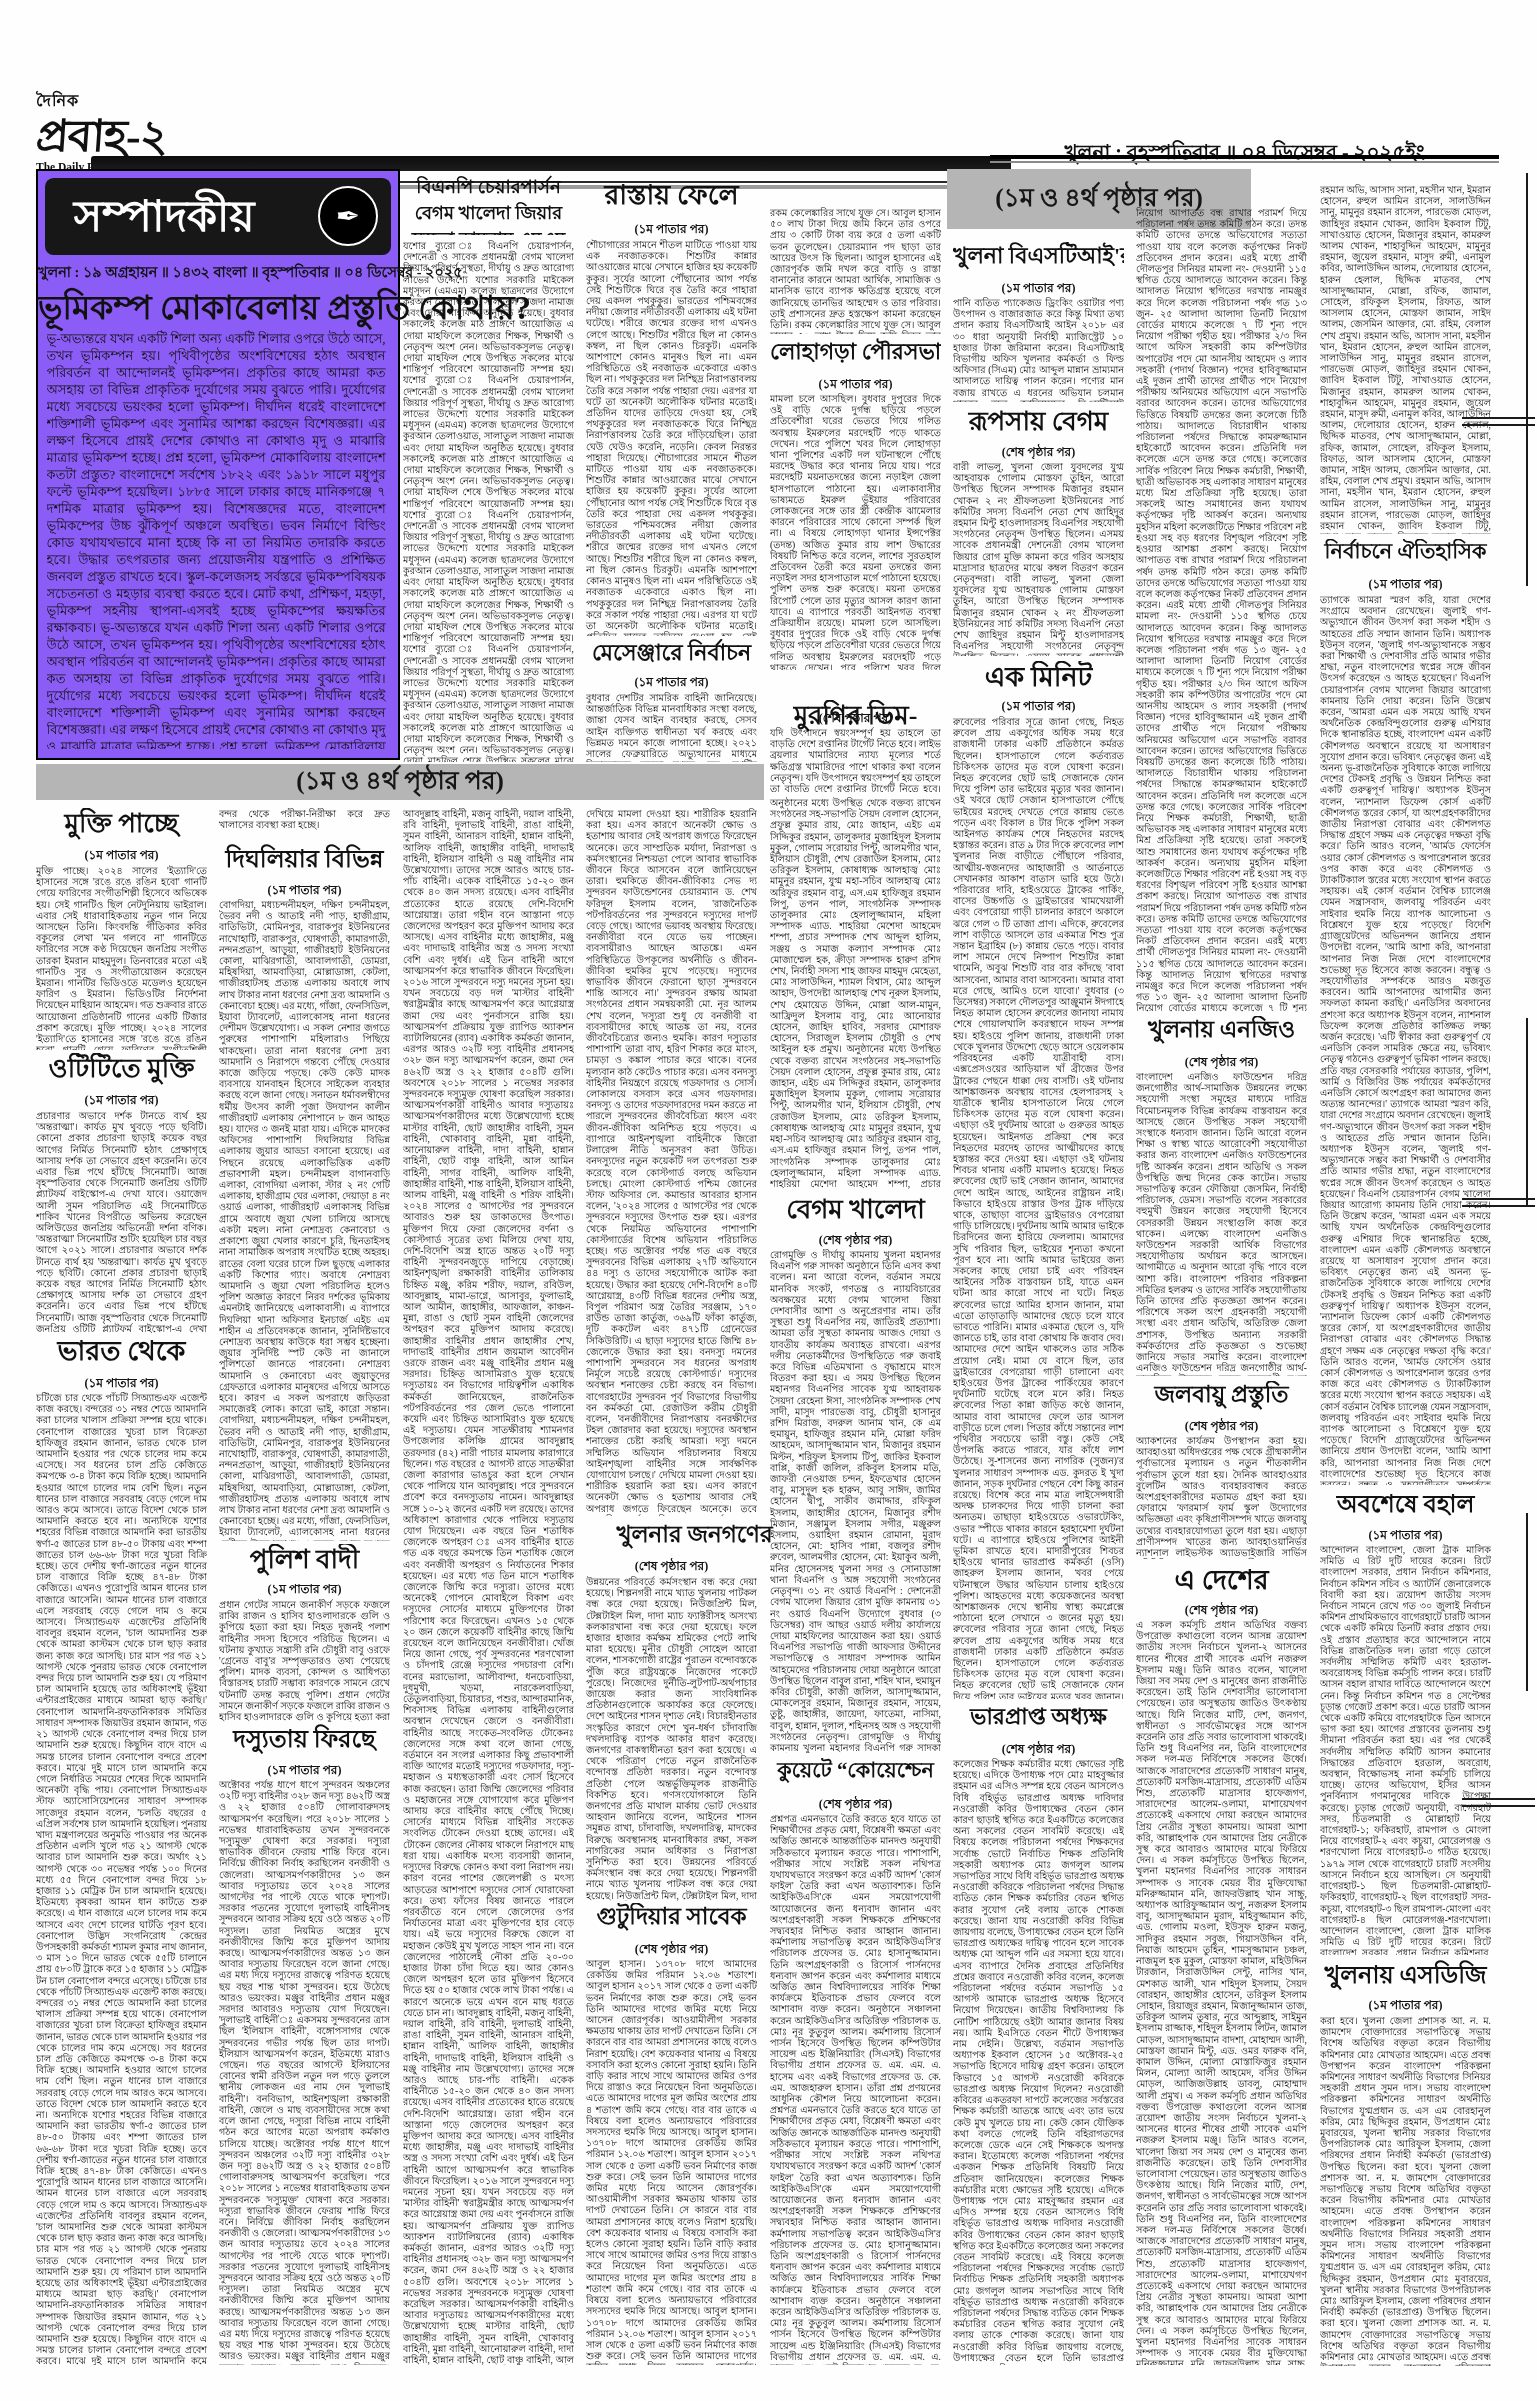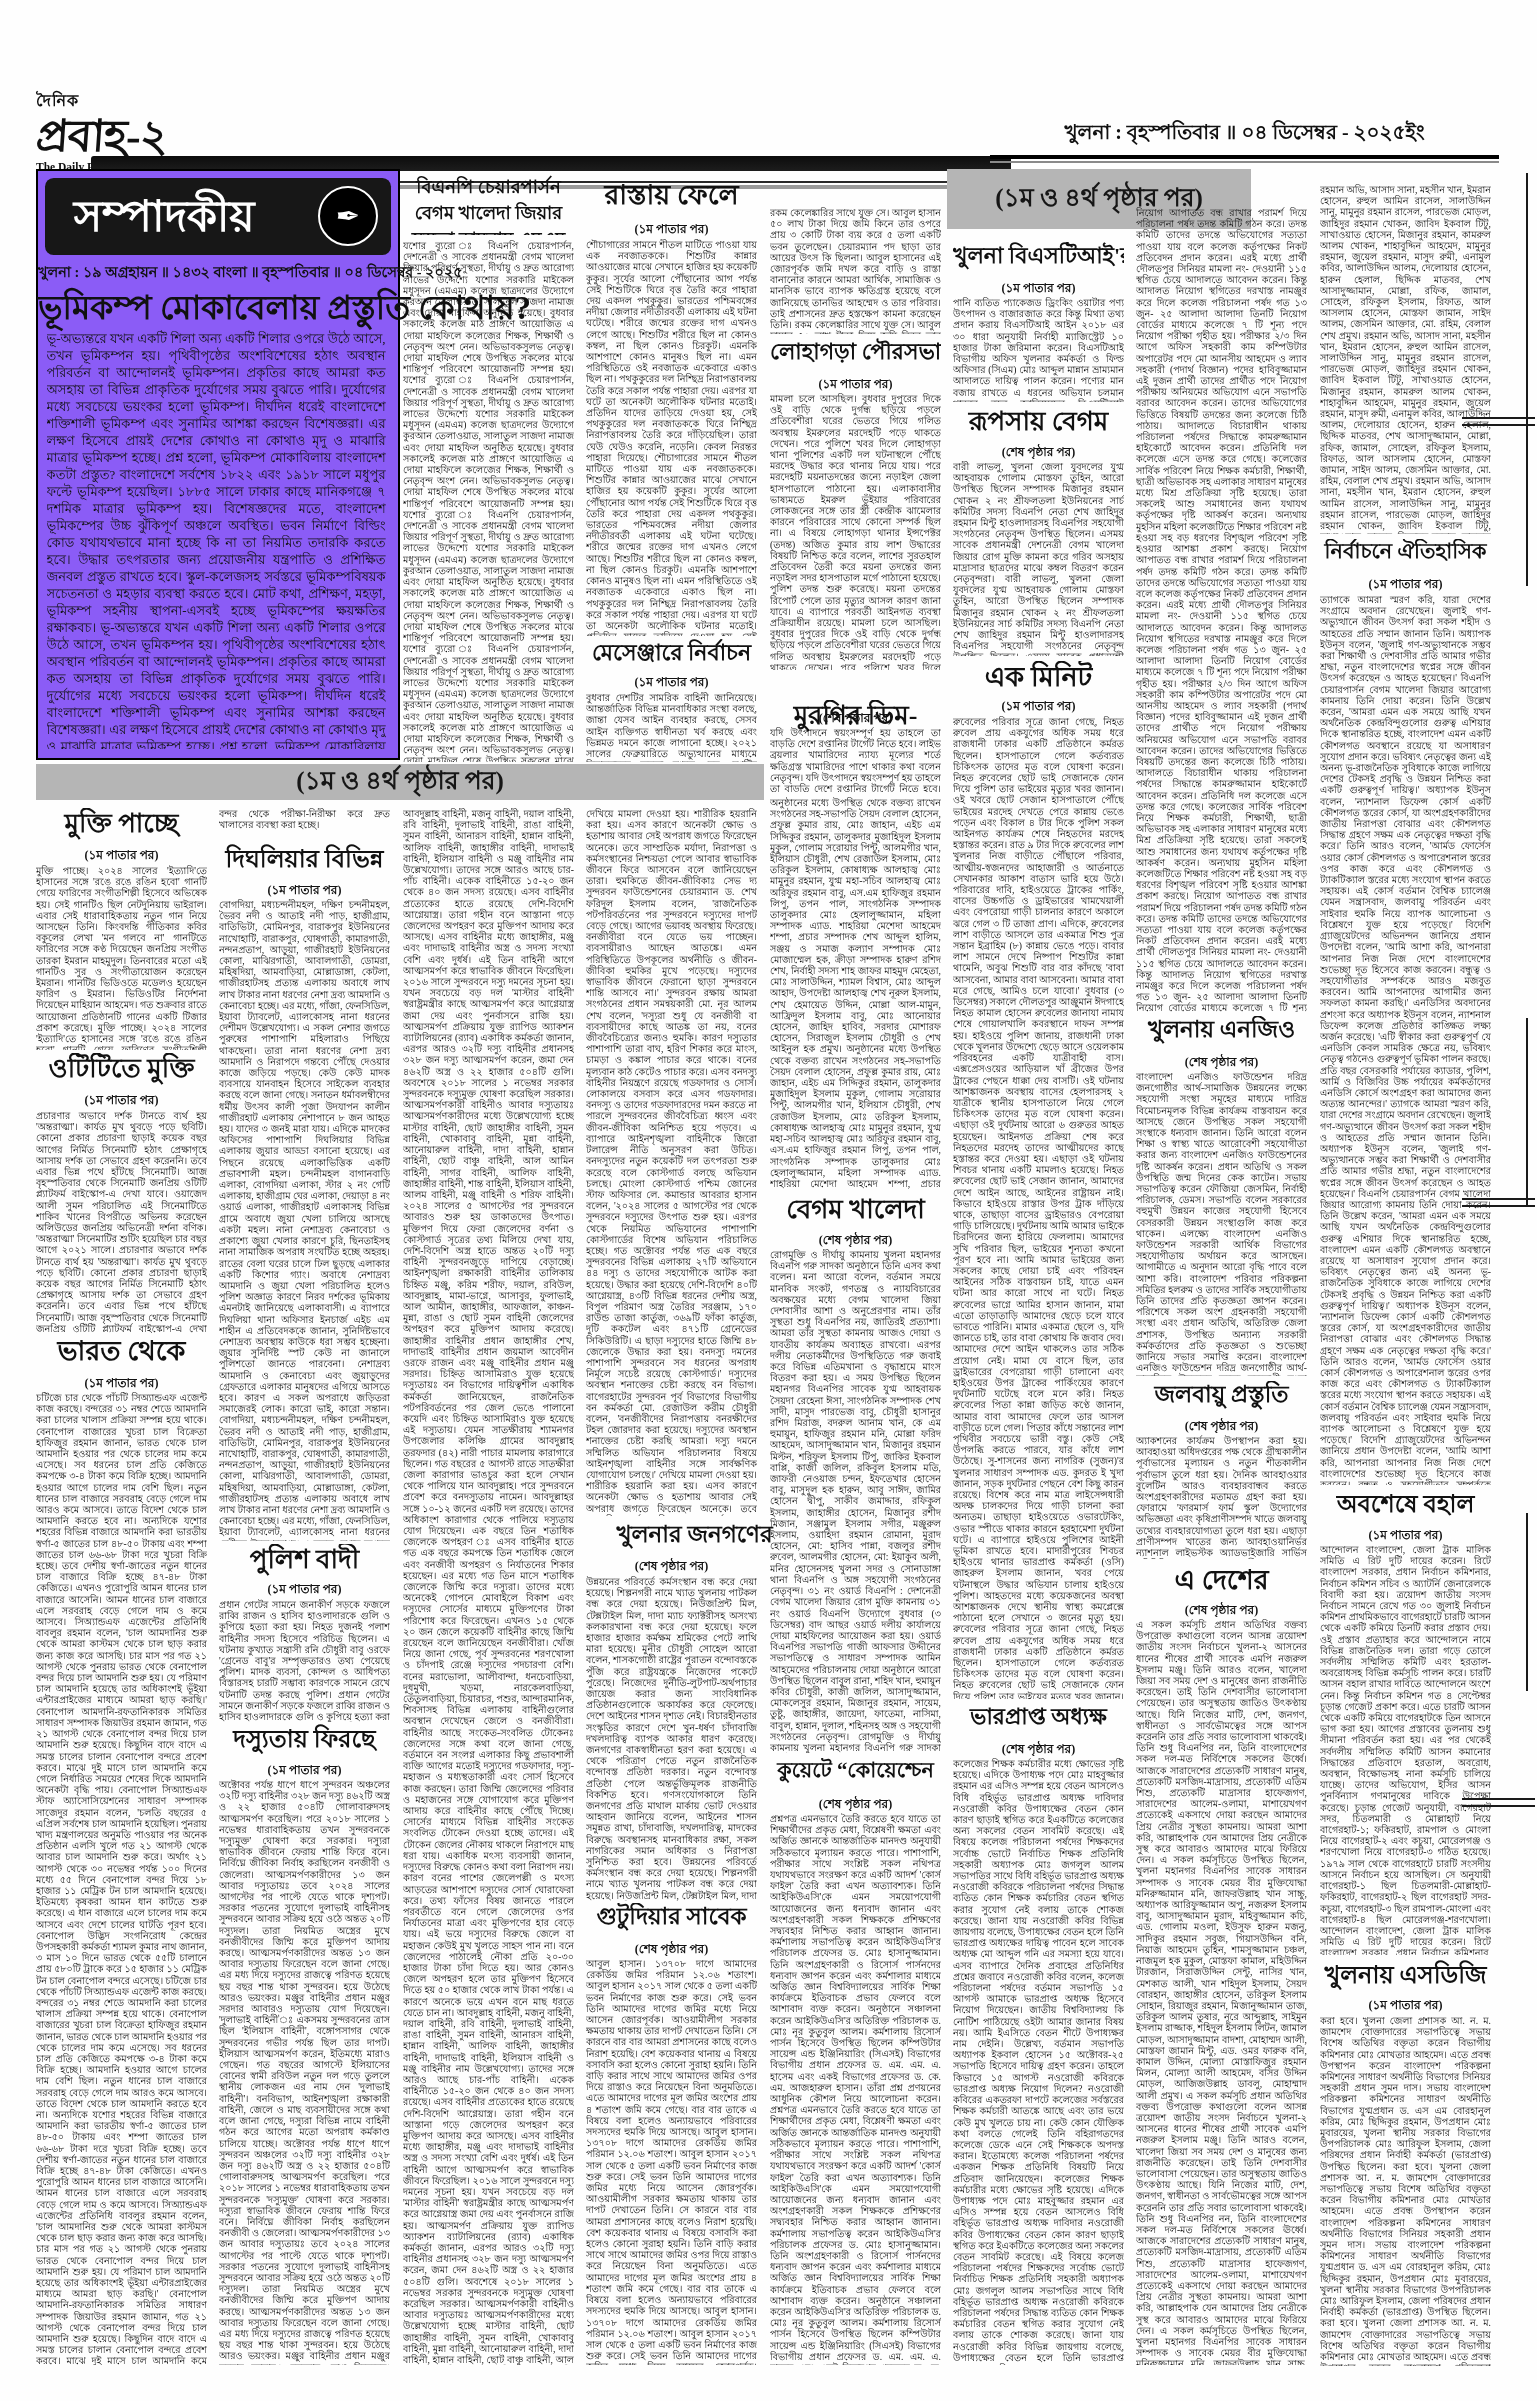--- a/index.html
+++ b/index.html
@@ -7,21 +7,21 @@
         font-family:"Liberation Serif","DejaVu Serif",serif;color:#111;overflow:hidden;}
   .abs{position:absolute;}
   
   .logo-top{font-size:16px;font-weight:bold;letter-spacing:1px;}
   .logo-main{font-size:44px;font-weight:900;line-height:1;transform:skewX(-4deg);letter-spacing:-1px;}
   .logo-sub{font-size:11.5px;font-weight:bold;margin-top:1.9px;}
   .deco-band{background:linear-gradient(180deg,#0c0c0c 0%,#2a2a2a 100%);border-radius:2.9px;overflow:hidden;}
   .deco-band:after{content:"";position:absolute;left:22%;top:55%;width:72%;height:38%;
         background:#fefefe;transform:skewX(-55deg);}
   .deco-sub{background:#9a9a9a;}
-  .dateline{font-size:20px;font-weight:bold;text-align:center;white-space:nowrap;}
+  .dateline{font-size:20px;font-weight:bold;text-align:center;white-space:nowrap;margin-top:20px;}
   .rule-b{background:#000;}
   .rule-g{background:#8a8a8a;}
   .band{background:#b5b5b5;text-align:center;font-weight:bold;color:#161616;
         display:flex;align-items:center;justify-content:center;white-space:nowrap;}
   .band.big{font-size:25px;}
   
   .ed-frame{border:2.9px solid #000;background:#8b5cf6;}
   .ed-bar{position:absolute;left:6.7px;top:6.7px;right:6.7px;height:77px;background:#171717;border-radius:8.6px;
           display:flex;align-items:center;justify-content:space-between;padding:0 13.4px 0 29px;box-sizing:border-box;}
   .ed-title{color:#fff;font-size:43px;font-weight:900;line-height:1;}

